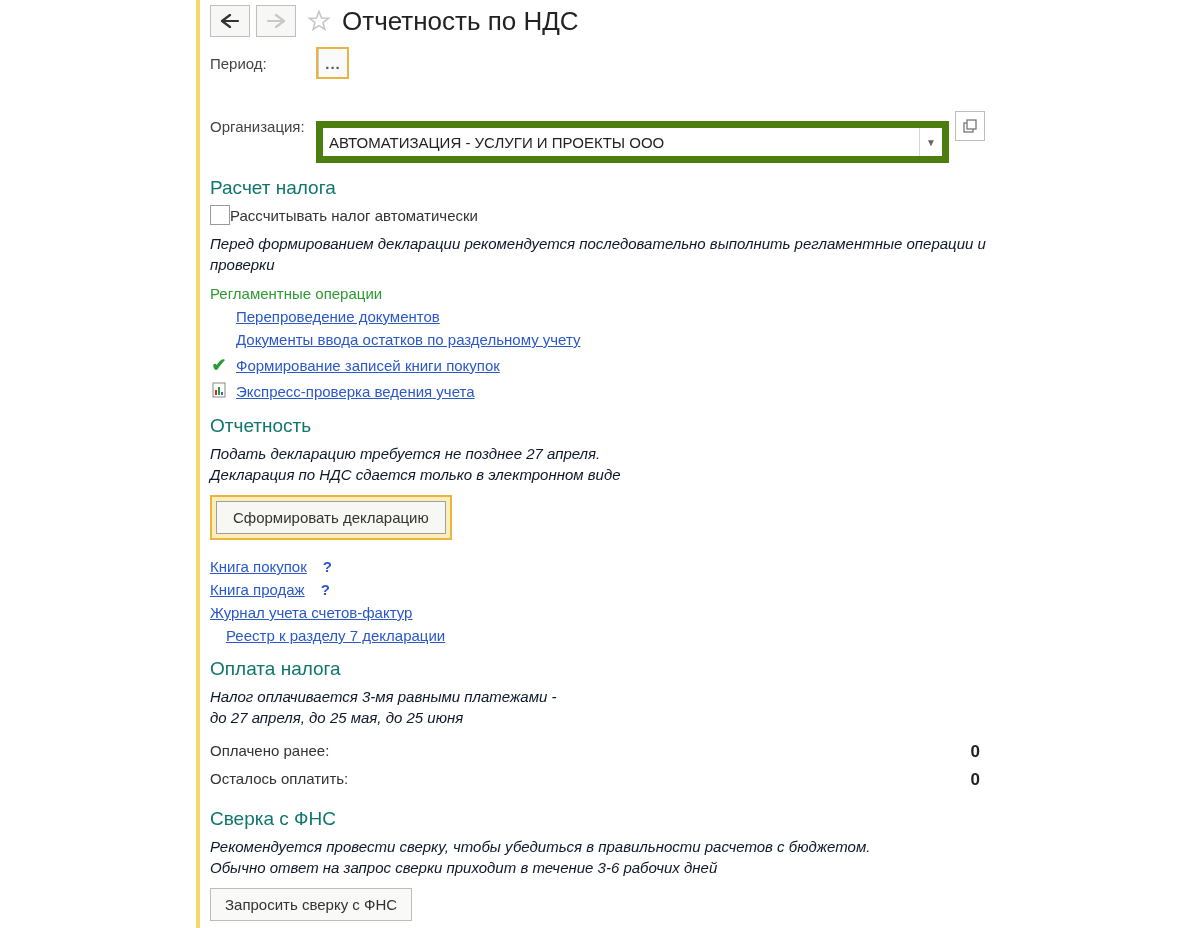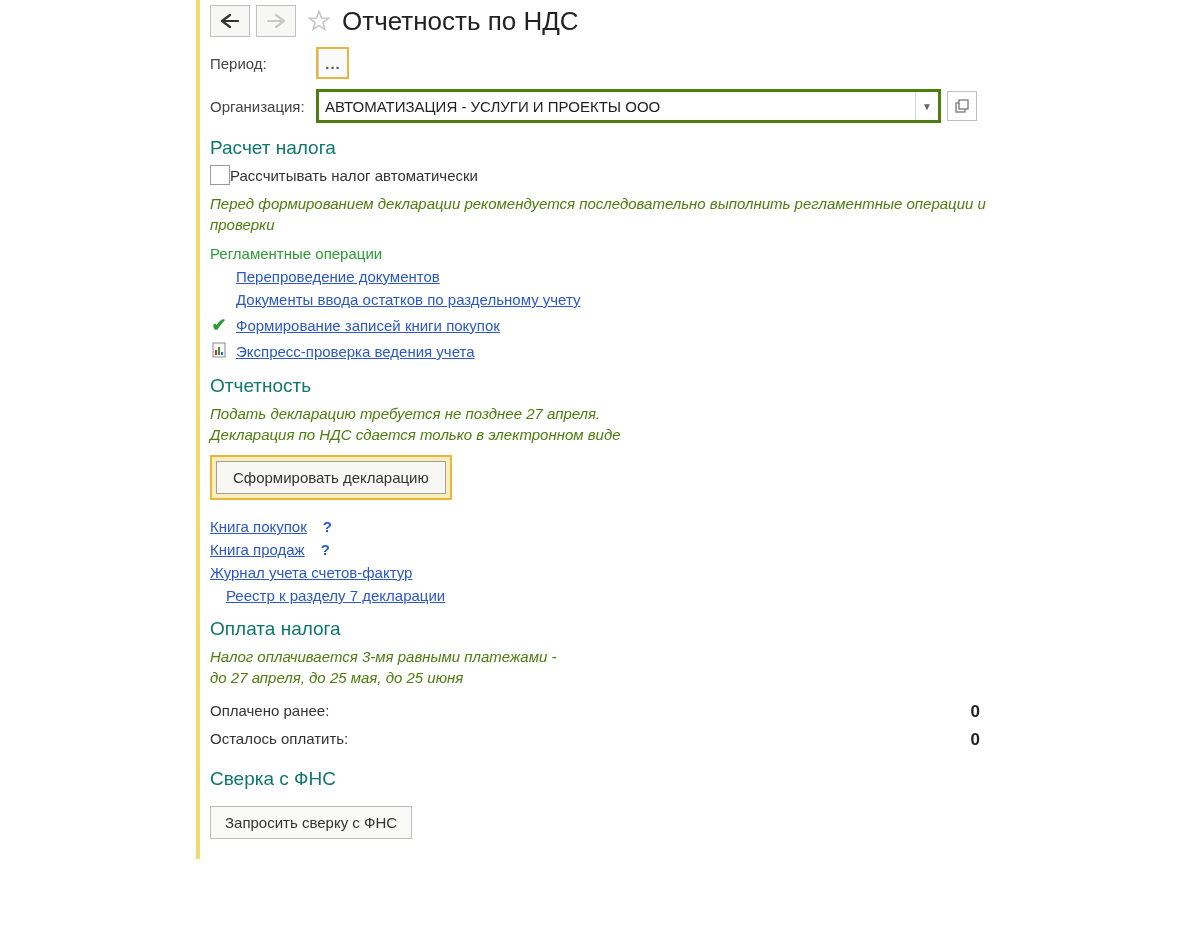--- a/index.html
+++ b/index.html
@@ -97,21 +97,22 @@
     background: #fafafa;
     color: #555;
     cursor: pointer;
     font-weight: bold;
     letter-spacing: 1px;
   }
   .org-box {
     display: flex;
     align-items: stretch;
     height: 28px;
-    border: 3px solid #4d7c0f;
+    border: 7px solid #4d7c0f;
+    margin-top: 32px;
   }
   .org-val {
     width: 584px;
     padding: 0 6px;
     display: flex;
     align-items: center;
     background: #fff;
     color: #222;
   }
   .org-dd {
@@ -157,21 +158,21 @@
   }
   .checkbox {
     width: 18px;
     height: 18px;
     border: 1px solid #9a9a9a;
     background: #fff;
     cursor: pointer;
   }
   .italic-note {
     font-style: italic;
-    color: #4d7c0f;
+    color: #0f172a;
     margin-top: 6px;
     line-height: 1.4;
   }
   .link-row {
     display: flex;
     align-items: center;
     gap: 8px;
     margin: 6px 0 6px 0;
   }
   .link-row .icon-slot {
@@ -333,16 +334,20 @@
     <div class="pay-row" style="margin-top:10px">
       <span>Оплачено ранее:</span>
       <span class="v">0</span>
     </div>
     <div class="pay-row">
       <span>Осталось оплатить:</span>
       <span class="v">0</span>
     </div>
 
     <div class="section-h">Сверка с ФНС</div>
+    <div class="italic-note">
+      <span>Рекомендуется провести сверку, чтобы убедиться в правильности расчетов с бюджетом.</span><br>
+      <span>Обычно ответ на запрос сверки приходит в течение 3-6 рабочих дней</span>
+    </div>
     <button class="plain-btn">Запросить сверку с ФНС</button>
 
   </div>
 </div>
 
 </body></html>

